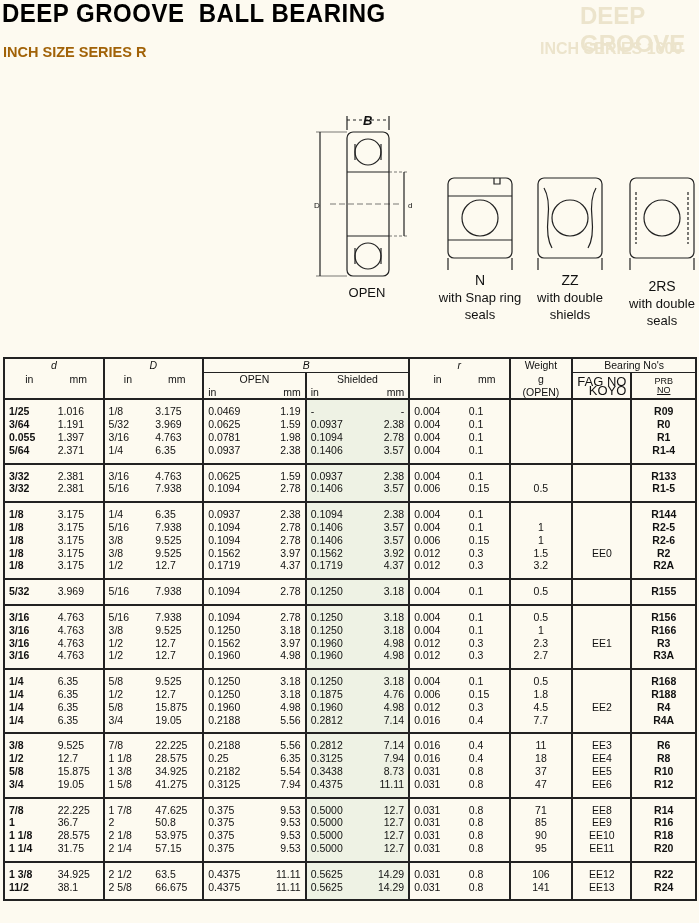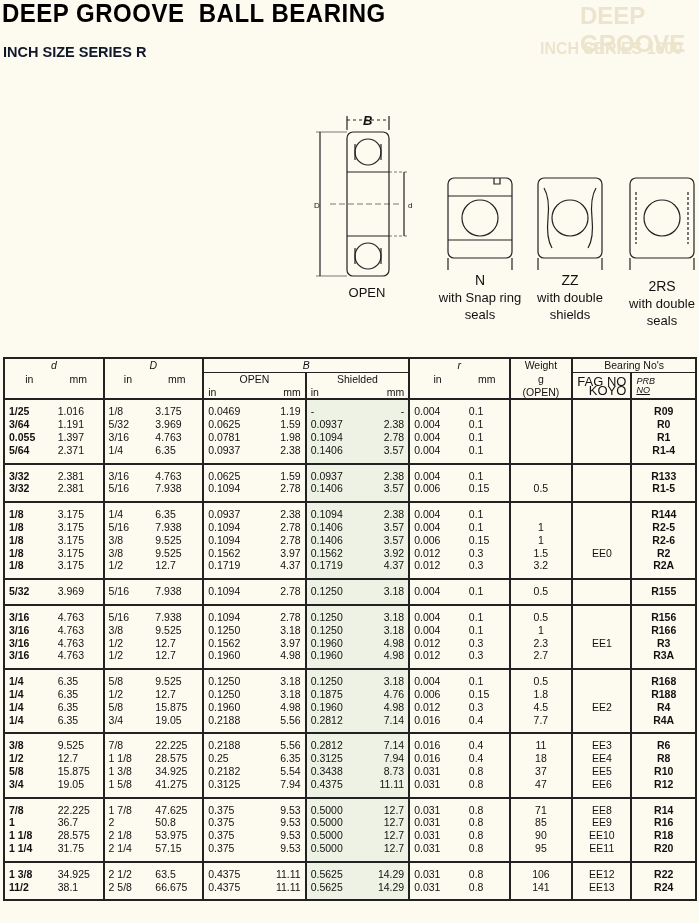--- a/index.html
+++ b/index.html
@@ -1,18 +1,18 @@
 <!DOCTYPE html>
 <html><head>
 <meta charset="utf-8">
 <style>
   html,body{margin:0;padding:0;}
   body{width:699px;height:923px;background:#fdfaf0;position:relative;overflow:hidden;font-family:"Liberation Sans",sans-serif;color:#111;}
   .title{position:absolute;left:2px;top:0px;font-size:24px;font-weight:900;letter-spacing:0.5px;color:#000;white-space:pre;transform:scaleY(1.05);}
-  .subtitle{position:absolute;left:3px;top:44px;font-size:14.5px;font-weight:bold;color:#0f172a;}
+  .subtitle{position:absolute;left:3px;top:44px;font-size:14.5px;font-weight:bold;color:#a16207;}
   .ghost{position:absolute;color:#ece4cc;font-weight:900;}
   .diagrams{position:absolute;left:300px;top:108px;width:399px;height:200px;}
   .caption{position:absolute;text-align:center;font-size:13px;line-height:17px;color:#111;}
   .caption .code{font-size:14px;}
   table.spec{position:absolute;left:3px;top:357px;width:694px;border-collapse:collapse;background:#fdfaf0;font-size:10.5px;}
   table.spec td, table.spec th{padding:0 4px;line-height:12.8px;white-space:nowrap;}
   table.spec th{font-weight:normal;font-size:10.5px;}
   .bl{border-left:2px solid #222;}
   .bt{border-top:2px solid #222;}
   .thin-bt{border-top:1.5px solid #222;}
@@ -135,21 +135,21 @@
       <th class="c">mm</th>
       <th colspan="2" class="c bl b thin-bt">OPEN</th>
       <th colspan="2" class="c bl b thin-bt">Shielded</th>
       <th class="c bl">in</th>
       <th class="c">mm</th>
       <th class="c bl b">g</th>
       <th class="bl b" style="font-size:13px;line-height:9px;text-align:right;" rowspan="2">
         <span>FAG</span> <span>NO</span><br>
         <span style="">KOYO</span>
       </th>
-      <th class="bl b" style="font-size:9px;line-height:9px;text-align:left;font-style:italic;" rowspan="2">
+      <th class="bl b" style="font-size:9px;line-height:9px;text-align:center;" rowspan="2">
         <span>PRB</span><br>
         <span style="text-decoration:underline;">NO</span>
       </th>
     </tr>
     <tr>
       <th style="padding-bottom:4px;"></th>
         <th></th>
       <th class="bl"></th>
         <th></th>
       <th class="bl" style="text-align:left;">in</th>

